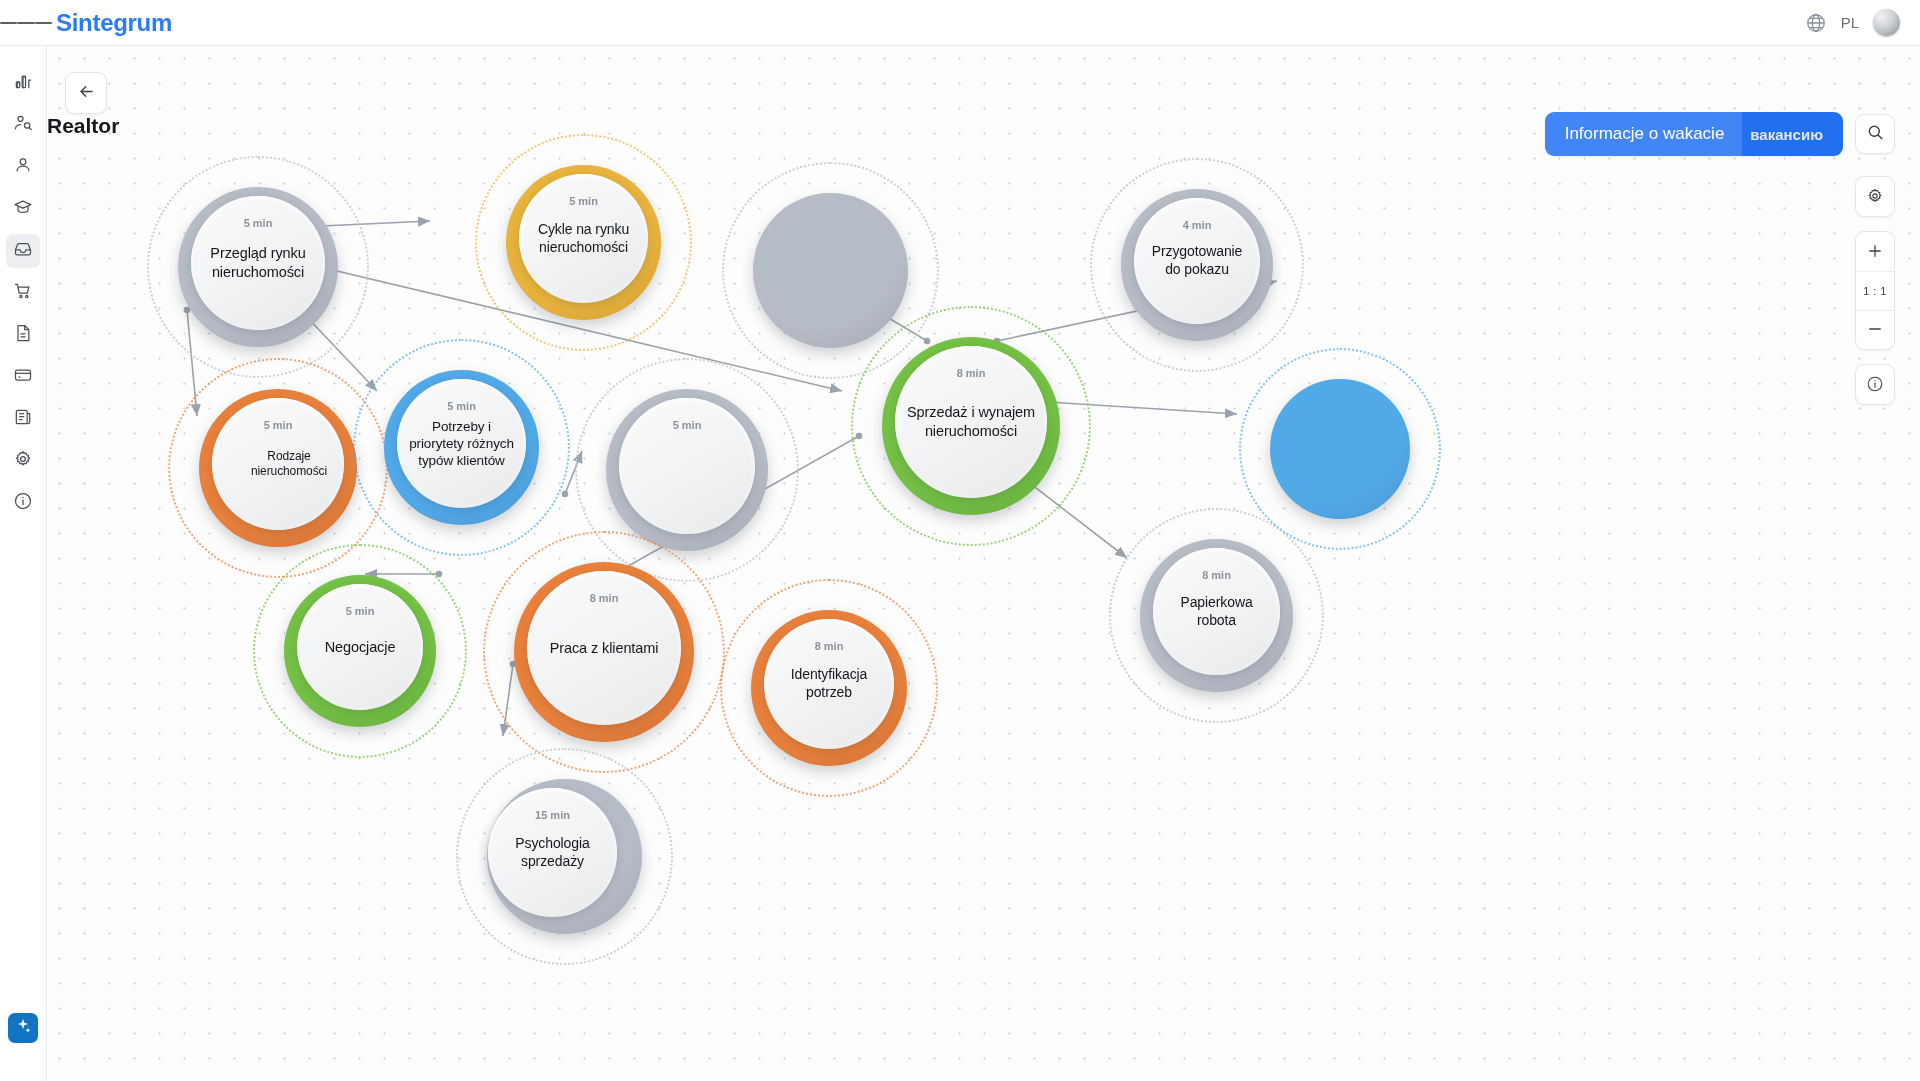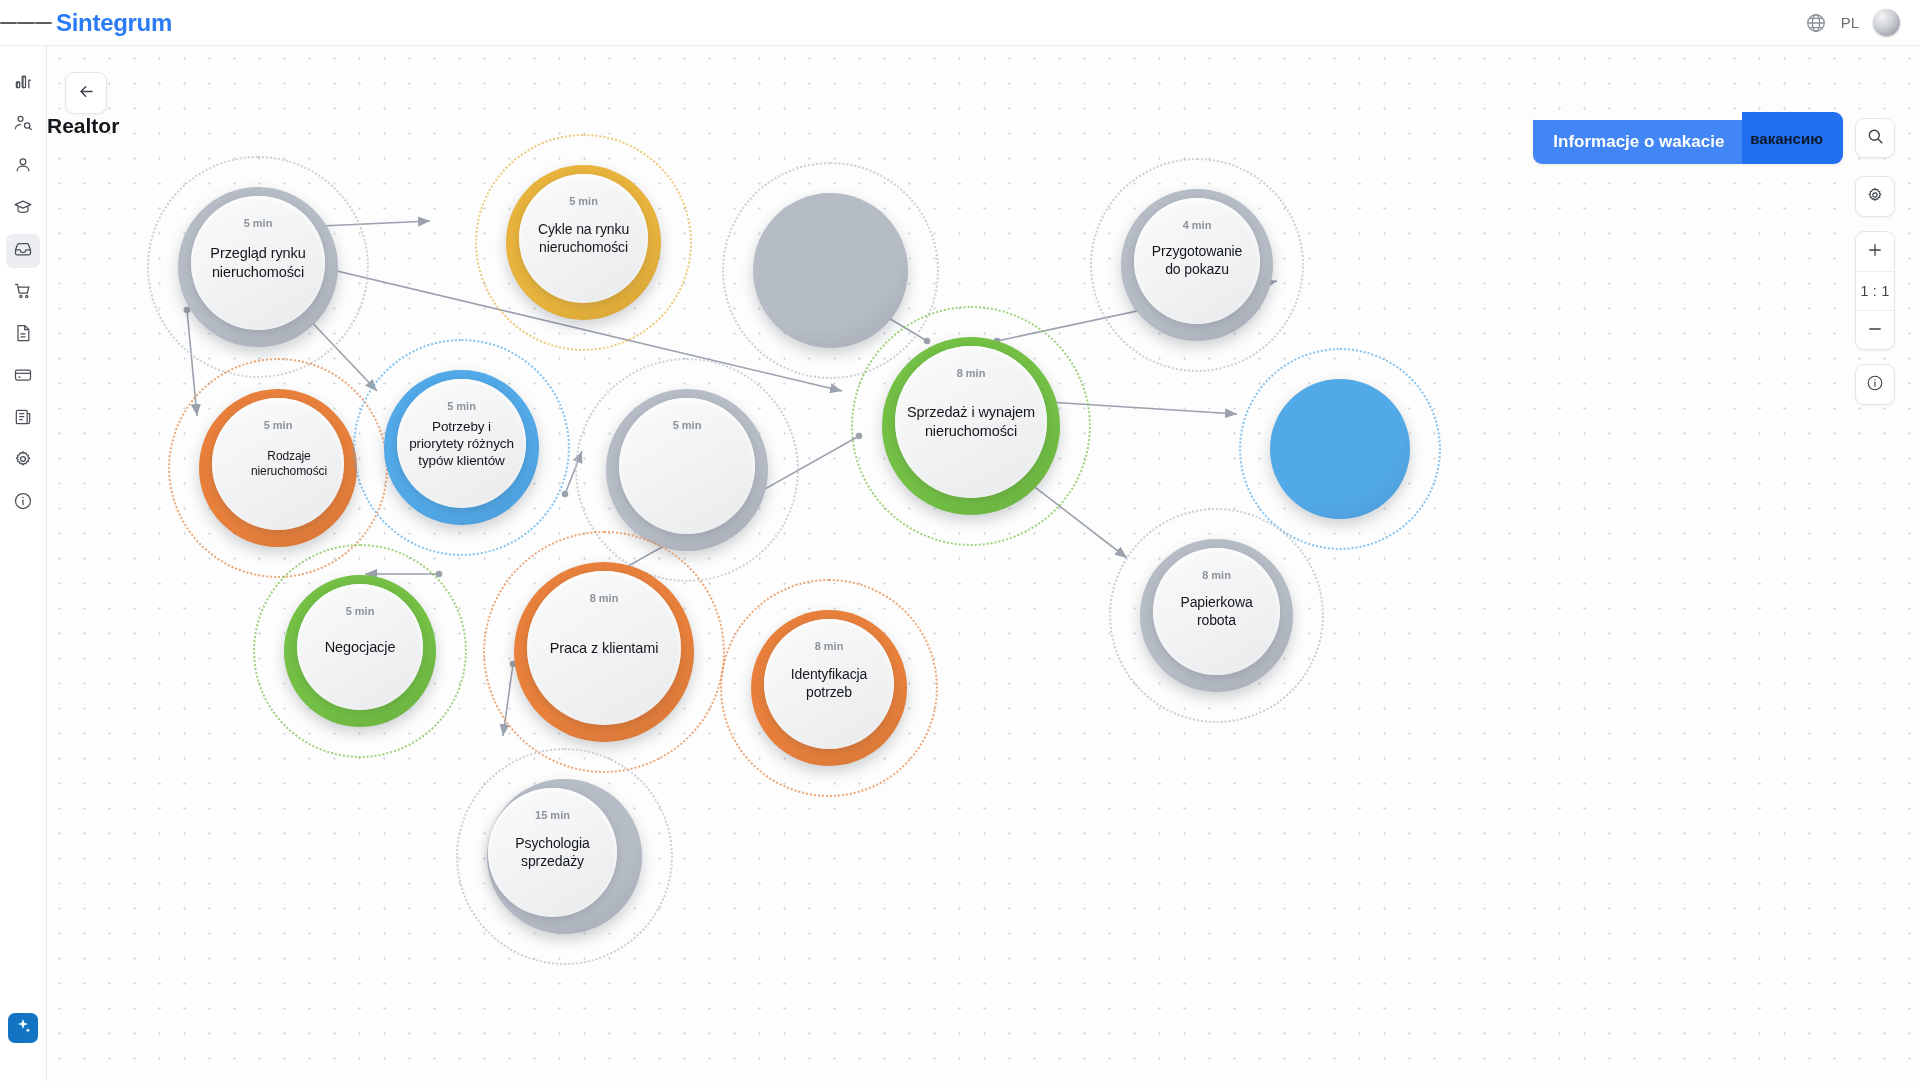--- a/index.html
+++ b/index.html
@@ -80,40 +80,40 @@
     position: absolute; left: 0; top: 68px; width: 1873px; text-align:left;
     font-size: 21px; font-weight: 700; color:#15181c; z-index: 15; pointer-events:none;
   }
   .hdr-right {
     position: absolute; right: 25px; top: 66px; display:flex; align-items:center; gap: 12px; z-index: 20;
   }
   .vac-btn {
     display:flex; border-radius: 9px; overflow:hidden; cursor:pointer;
     box-shadow: 0 1px 3px rgba(0,0,0,.08);
   }
-  .vac-a { background:#4285f4; color:#fff; font-size: 17px; font-weight:700;
-           padding: 12px 18px 12px 20px; margin-top: 8px; }
-  .vac-b { background:#2170ef; color:#0f172a; font-size: 15px; font-weight:700;
+  .vac-a { background:#4285f4; color:#fff; font-size: 17px; font-weight:400;
+           padding: 12px 18px 12px 20px; }
+  .vac-b { background:#2170ef; color:#e5e5e5; font-size: 15px; font-weight:700;
            padding: 13px 20px 13px 8px; display:flex; align-items:center; }
   .sq-btn {
     width: 40px; height: 40px; background:#fff; border:1px solid #e3e6ea; border-radius: 9px;
     display:flex; align-items:center; justify-content:center;
     box-shadow: 0 1px 3px rgba(0,0,0,.05); cursor:pointer;
   }
   .sq-btn svg { width: 19px; height: 19px; color:#3d4248; }
 
   
   .tools { position:absolute; right: 25px; top: 130px; width: 40px; z-index: 20; }
   .tool-card {
     background:#fff; border:1px solid #e3e6ea; border-radius: 9px;
     box-shadow: 0 1px 3px rgba(0,0,0,.05); margin-bottom: 14px; overflow:hidden;
   }
   .tool-btn {
     height: 39px; display:flex; align-items:center; justify-content:center;
-    cursor:pointer; font-size: 14px; color:#3d4248; letter-spacing:.4px;
+    cursor:pointer; font-size: 11px; color:#3d4248; letter-spacing:.4px;
   }
   .tool-btn + .tool-btn { border-top: 1px solid #eceef1; }
   .tool-btn svg { width: 18px; height: 18px; color:#3d4248; }
 
   
   .edges { position:absolute; left:0; top:0; width: 1873px; height: 1035px; z-index: 4; }
   .node {
     position:absolute; z-index: 8;
     display:flex; align-items:center; justify-content:center;
     border-radius: 50%;

